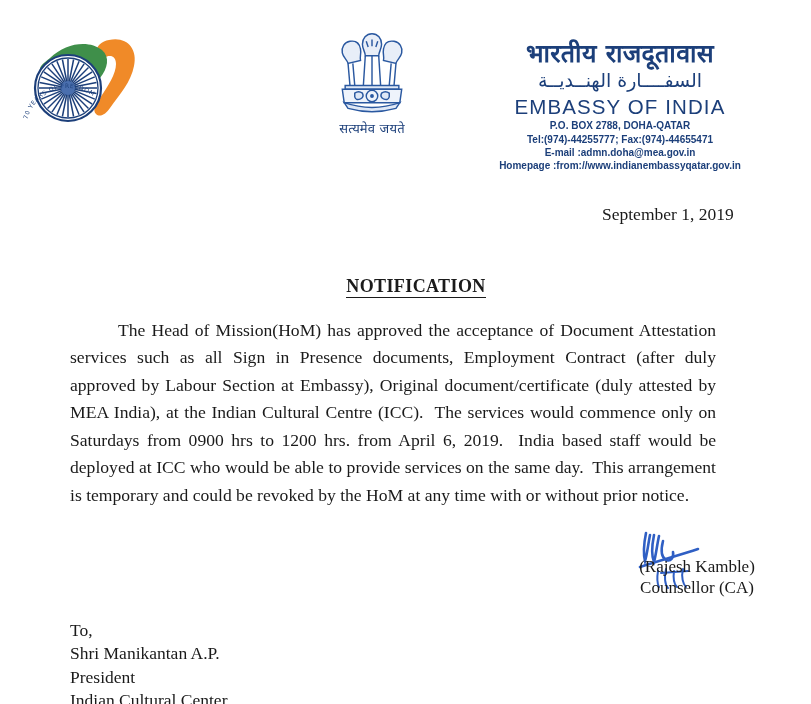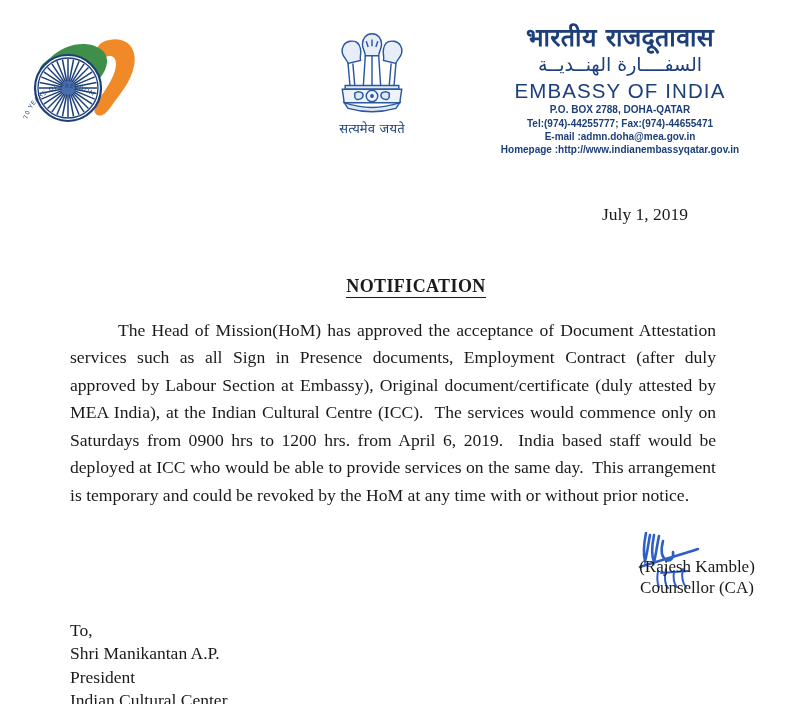--- a/index.html
+++ b/index.html
@@ -45,21 +45,21 @@
     font-size: 13px;
     color: #1c3f7a;
     letter-spacing: .2px;
     margin-top: -3px;
   }
 
   
   .embassy-block {
     position: absolute;
     left: 440px;
-    top: 24px;
+    top: 40px;
     width: 360px;
     text-align: center;
     color: #1c3f7a;
   }
   .title-hindi {
     font-family: "DejaVu Sans", sans-serif;
     font-size: 25px;
     font-weight: bold;
     line-height: 1.12;
     letter-spacing: .3px;
@@ -234,27 +234,27 @@
   </div>
 
   <div class="embassy-block">
     <div class="title-hindi">भारतीय राजदूतावास</div>
     <div class="title-arabic">السفــــارة الهنــديــة</div>
     <div class="title-english">EMBASSY OF INDIA</div>
     <div class="contact-lines">
       <div>P.O. BOX 2788, DOHA-QATAR</div>
       <div>Tel:(974)-44255777; Fax:(974)-44655471</div>
       <div>E-mail :admn.doha@mea.gov.in</div>
-      <div>Homepage :http://www.indianembassyqatar.gov.in</div>
+      <div>Homepage :from://www.indianembassyqatar.gov.in</div>
     </div>
   </div>
 </div>
 
 <div class="ref-row">
-  <div class="letter-date">July 1, 2019</div>
+  <div class="letter-date">September 1, 2019</div>
 </div>
 
 <div class="notification-heading">
   <span>NOTIFICATION</span>
 </div>
 
 <div class="body-text">The Head of Mission(HoM) has approved the acceptance of Document Attestation services such as all Sign in Presence documents, Employment Contract (after duly approved by Labour Section at Embassy), Original document/certificate (duly attested by MEA India), at the Indian Cultural Centre (ICC).  The services would commence only on Saturdays from 0900 hrs to 1200 hrs. from April 6, 2019.  India based staff would be deployed at ICC who would be able to provide services on the same day.  This arrangement is temporary and could be revoked by the HoM at any time with or without prior notice.</div>
 
 <div class="signature-block">
   <svg class="sig-ink" viewBox="0 0 110 70" aria-hidden="true">

